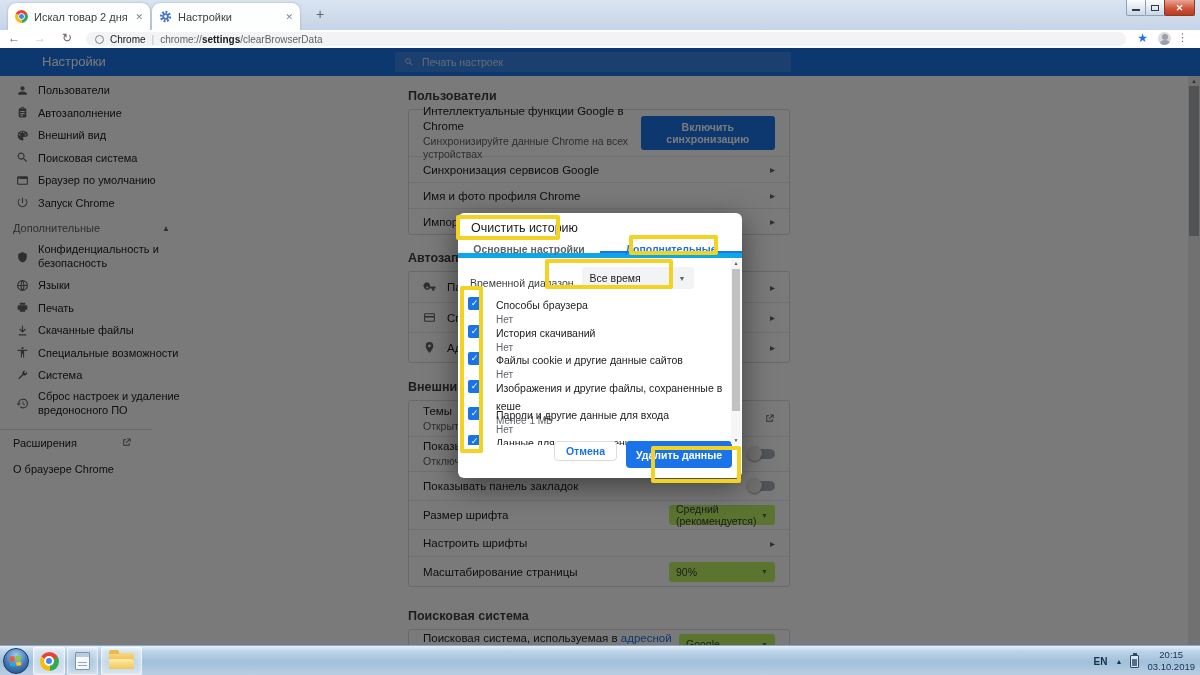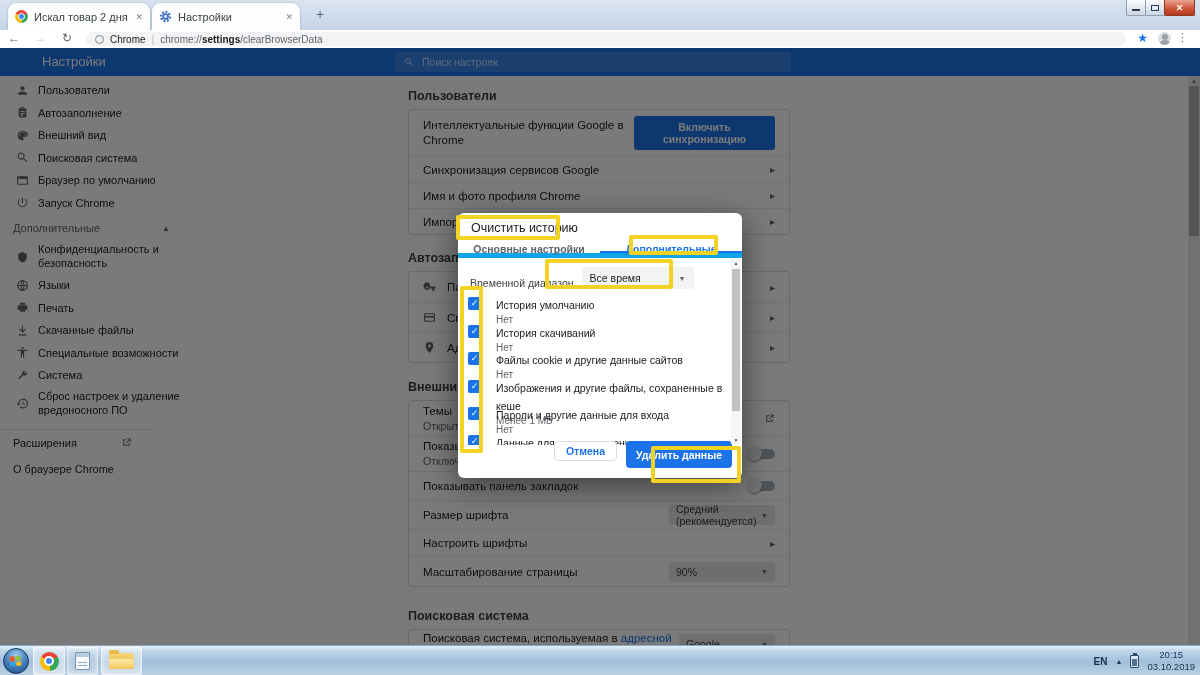--- a/index.html
+++ b/index.html
@@ -75,21 +75,21 @@
   .crow { display:flex; align-items:center; padding:0 14px; border-top:1px solid #e8eaed;
     font-size:11.5px; color:#202124; }
   .crow:first-child { border-top:none; }
   .crow .txt { line-height:1.3; }
   .crow .sub { font-size:10.5px; color:#5f6368; margin-top:1px; }
   .crow svg.ri { width:13px; height:13px; fill:#5f6368; margin-right:11px; flex:none; }
   .arrow { margin-left:auto; color:#5f6368; font-size:10px; }
   .ext { margin-left:auto; width:11px; height:11px; fill:#5f6368; }
   .btn-blue { margin-left:auto; background:#1a73e8; color:#fff; font-size:10.5px; font-weight:bold;
     padding:5px 11px; border-radius:3px; border:none; }
-  .select { margin-left:auto; width:106px; height:20px; background:#e5e5e5; border-radius:3px;
+  .select { margin-left:auto; width:106px; height:20px; background:#bef264; border-radius:3px;
     display:flex; align-items:center; justify-content:space-between; padding:0 7px;
     font-size:10.5px; color:#3c4043; }
   .select .caret { font-size:7px; color:#5f6368; }
   .toggle-off { margin-left:auto; width:26px; height:10px; background:#aab0b6; border-radius:6px; position:relative; }
   .toggle-off i { position:absolute; left:-2px; top:-3px; width:15px; height:15px; border-radius:50%;
     background:#ececec; box-shadow:0 1px 2px rgba(0,0,0,.4); }
   .link { color:#1a73e8; }
 
   .pg-scroll { position:absolute; right:0; top:28px; bottom:0; width:12px; background:#ececec; }
   .pg-scroll .ar { display:block; text-align:center; font-size:6px; color:#606468; padding-top:2px; }
@@ -228,21 +228,21 @@
   <span class="tb-dots">⋮</span>
 </div>
 
 <div class="page">
   <div class="s-header">
     <span class="s-title">Настройки</span>
     <div class="s-search">
       <svg viewBox="0 0 24 24">
           <path d="M15.5 14h-.8l-.3-.3a6.5 6.5 0 10-.7.7l.3.3v.8l5 5 1.5-1.5-5-5zm-6 0a4.5 4.5 0 110-9 4.5 4.5 0 010 9z"></path>
         </svg>
-      <span>Поиск настроек</span>
+      <span>Печать настроек</span>
     </div>
   </div>
 
   <div class="sidebar">
     <div class="side-item">
       <svg viewBox="0 0 24 24">
           <path d="M12 12a4 4 0 100-8 4 4 0 000 8zm0 2c-4.4 0-8 1.8-8 4v2h16v-2c0-2.2-3.6-4-8-4z"></path>
         </svg>
       <span class="side-label">Пользователи</span>
     </div>
@@ -336,20 +336,21 @@
       <span>О браузере Chrome</span>
     </div>
   </div>
 
   <div class="content">
     <div class="sec-title t1">Пользователи</div>
     <div class="card">
       <div class="crow" style="height:46px;">
         <div class="txt">
           <div>Интеллектуальные функции Google в Chrome</div>
+          <div class="sub">Синхронизируйте данные Chrome на всех устройствах</div>
         </div>
         <button class="btn-blue">Включить синхронизацию</button>
       </div>
       <div class="crow" style="height:26px;">
         <span>Синхронизация сервисов Google</span>
           <span class="arrow">▸</span>
       </div>
       <div class="crow" style="height:26px;">
         <span>Имя и фото профиля Chrome</span>
           <span class="arrow">▸</span>
@@ -461,21 +462,21 @@
   <div class="d-body">
     <div class="d-range">
       <span class="rl">Временной диапазон</span>
       <span class="d-select">
         <span>Все время</span>
         <span class="caret">▼</span>
       </span>
     </div>
     <div class="d-item">
       <span class="cb">✓</span>
-      <span class="dtxt"><span class="lbl">История умолчанию</span><div class="sb">Нет</div></span>
+      <span class="dtxt"><span class="lbl">Способы браузера</span><div class="sb">Нет</div></span>
     </div>
     <div class="d-item">
       <span class="cb">✓</span>
       <span class="dtxt"><span class="lbl">История скачиваний</span><div class="sb">Нет</div></span>
     </div>
     <div class="d-item">
       <span class="cb">✓</span>
       <span class="dtxt"><span class="lbl">Файлы cookie и другие данные сайтов</span><div class="sb">Нет</div></span>
     </div>
     <div class="d-item">

